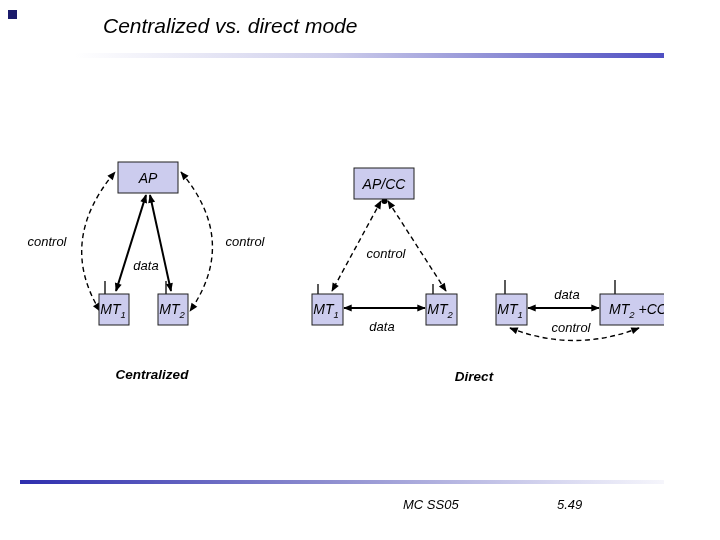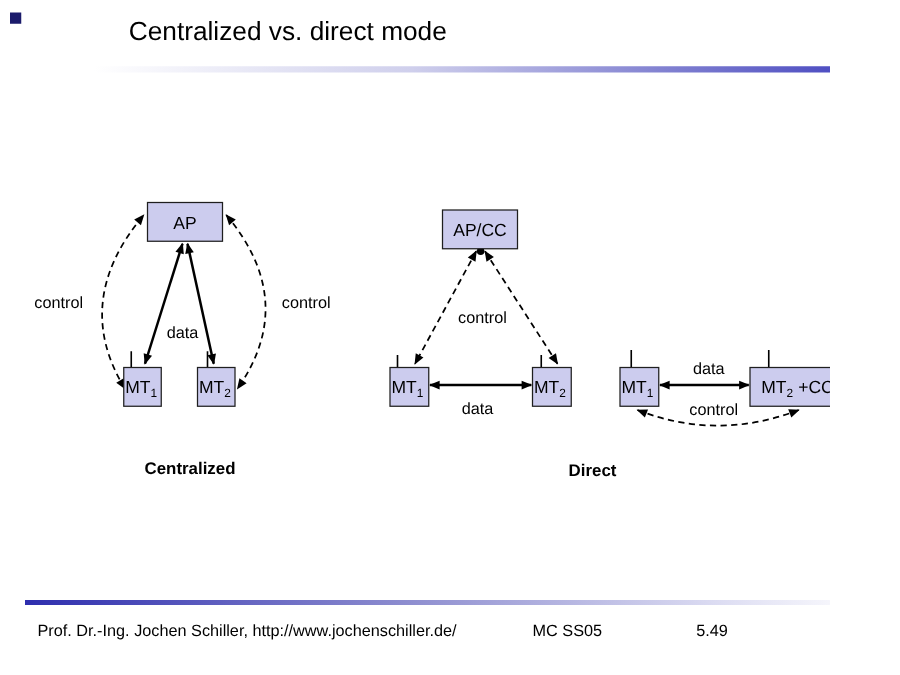--- a/index.html
+++ b/index.html
@@ -1,33 +1,33 @@
 <!DOCTYPE html>
 <html><head>
 <meta charset="utf-8">
 <style>
   html,body { margin:0; padding:0; background:#fff; }
   #slide {
     position:relative; width:664px; height:540px; background:#ffffff;
-    overflow:hidden; font-family:"Liberation Sans", sans-serif;
+    overflow:hidden; font-family:"Liberation Sans", sans-serif;font-style:italic;
   }
   .abs { position:absolute; }
   #corner-square { left:8px; top:10px; width:9px; height:9px; background:#1b1b6b; }
   #slide-title { left:103px; top:14px; font-size:21px; color:#000; white-space:nowrap; }
   #header-bar {
     left:75px; top:53px; width:637px; height:5px;
     background:linear-gradient(to right, rgba(255,255,255,0) 0%, #cfcfec 40%, #8585d2 70%, #3d3dbd 100%);
   }
   #footer-bar {
     left:20px; top:480px; width:692px; height:4px;
     background:linear-gradient(to right, #2e2eae 0%, #8f8fd0 45%, #dcdcf2 80%, rgba(255,255,255,0) 98%);
   }
   .footer-text { top:497px; font-size:13px; color:#000; white-space:nowrap; }
   #footer-author { left:30px; }
-  #footer-course { left:426px;text-align:center; }
+  #footer-course { left:403px;text-align:center; }
   #footer-page   { left:557px; }
   #diagram-svg { left:0; top:0; }
 
   .box { fill:#ccccee; stroke:#1f1f1f; stroke-width:1; }
   .box-label { font-family:"Liberation Sans", sans-serif; font-size:14px; fill:#000; text-anchor:middle; }
   .sub { font-size:9.5px; }
   .lbl { font-family:"Liberation Sans", sans-serif; font-size:13px; fill:#000; text-anchor:middle; }
   .caption { font-family:"Liberation Sans", sans-serif; font-size:13.5px; font-weight:bold; fill:#000; text-anchor:middle; }
   .solid-arrow { stroke:#000; stroke-width:2; fill:none; }
   .dashed-arrow { stroke:#000; stroke-width:1.4; fill:none; stroke-dasharray:5 3.5; }
@@ -114,17 +114,16 @@
       <rect class="box" x="600" y="294" width="80" height="31"></rect>
       <text class="box-label" x="638" y="314"><tspan>MT</tspan><tspan class="sub" dy="3.5">2</tspan><tspan dy="-3.5" dx="4">+CC</tspan></text>
 
       <text class="lbl" x="567" y="299">data</text>
       <text class="lbl" x="571" y="332">control</text>
       <text class="caption" x="474" y="381">Direct</text>
     </g>
   </svg>
 
   <div id="footer-bar" class="abs"></div>
-  <div id="footer-author" class="abs footer-text">Prof. Dr.-Ing. Jochen Schiller, http://www.jochenschiller.de/</div>
   <div id="footer-course" class="abs footer-text">MC SS05</div>
   <div id="footer-page" class="abs footer-text">5.49</div>
 
 </div>
 
 </body></html>

